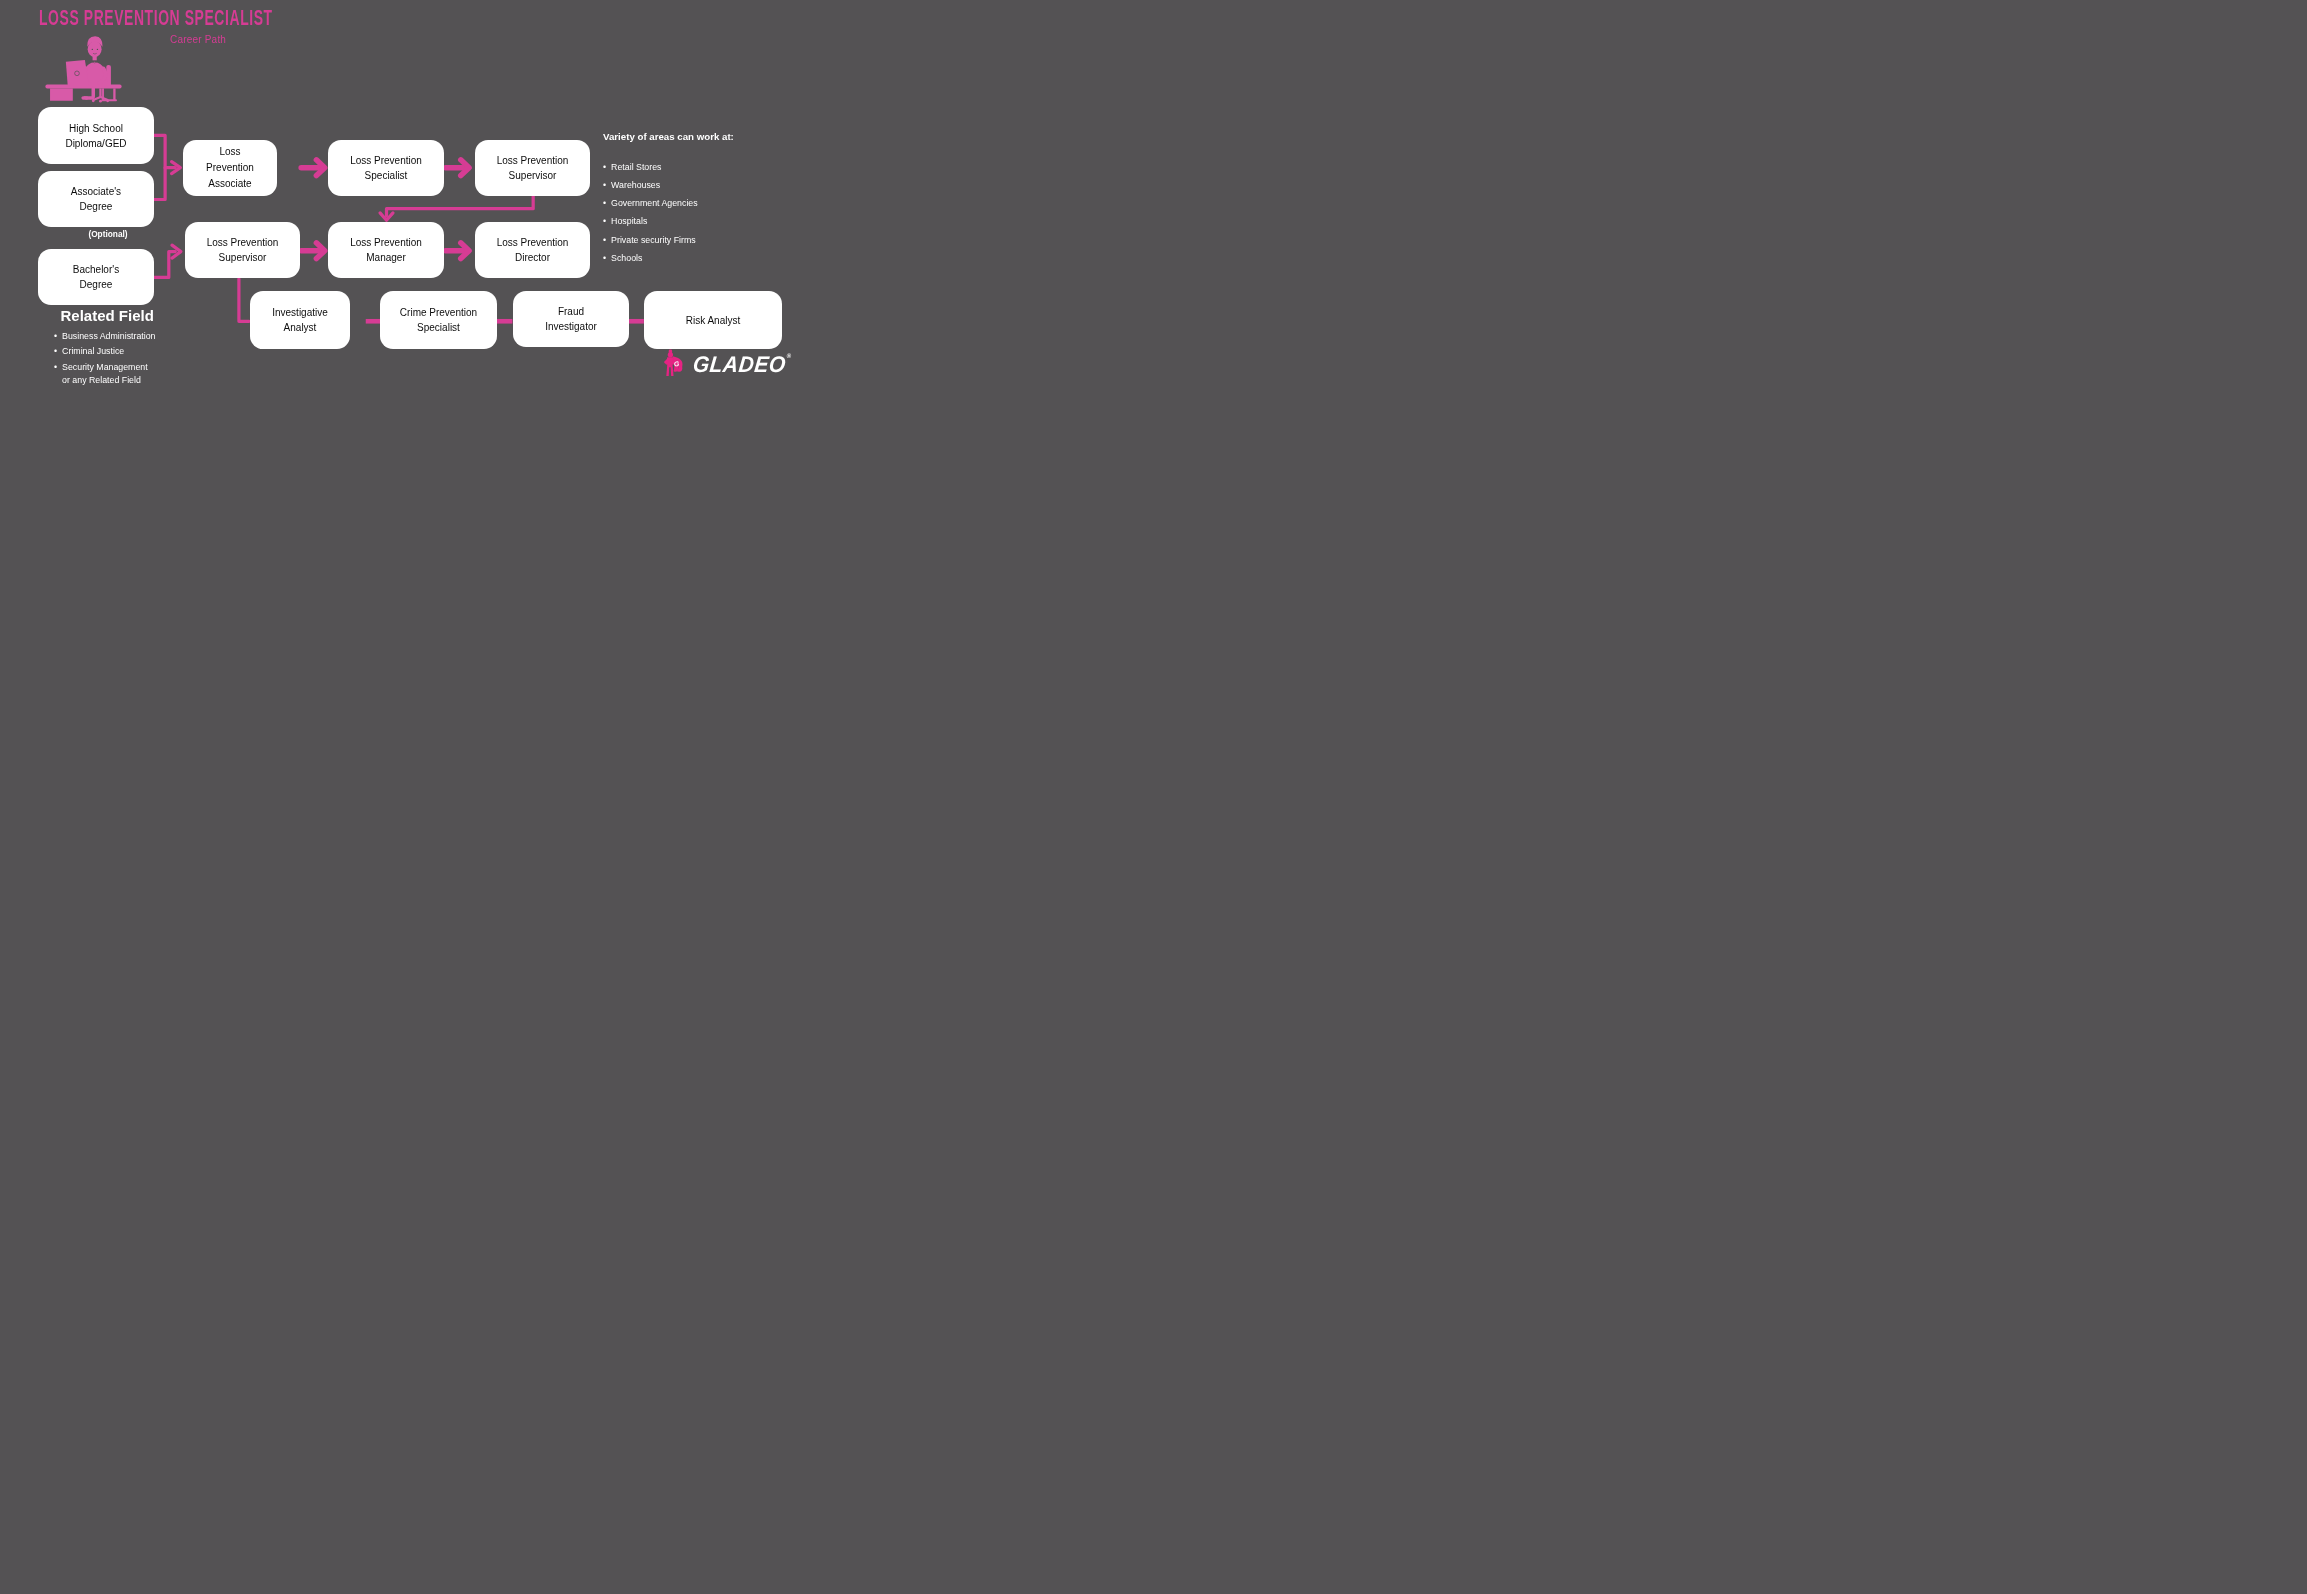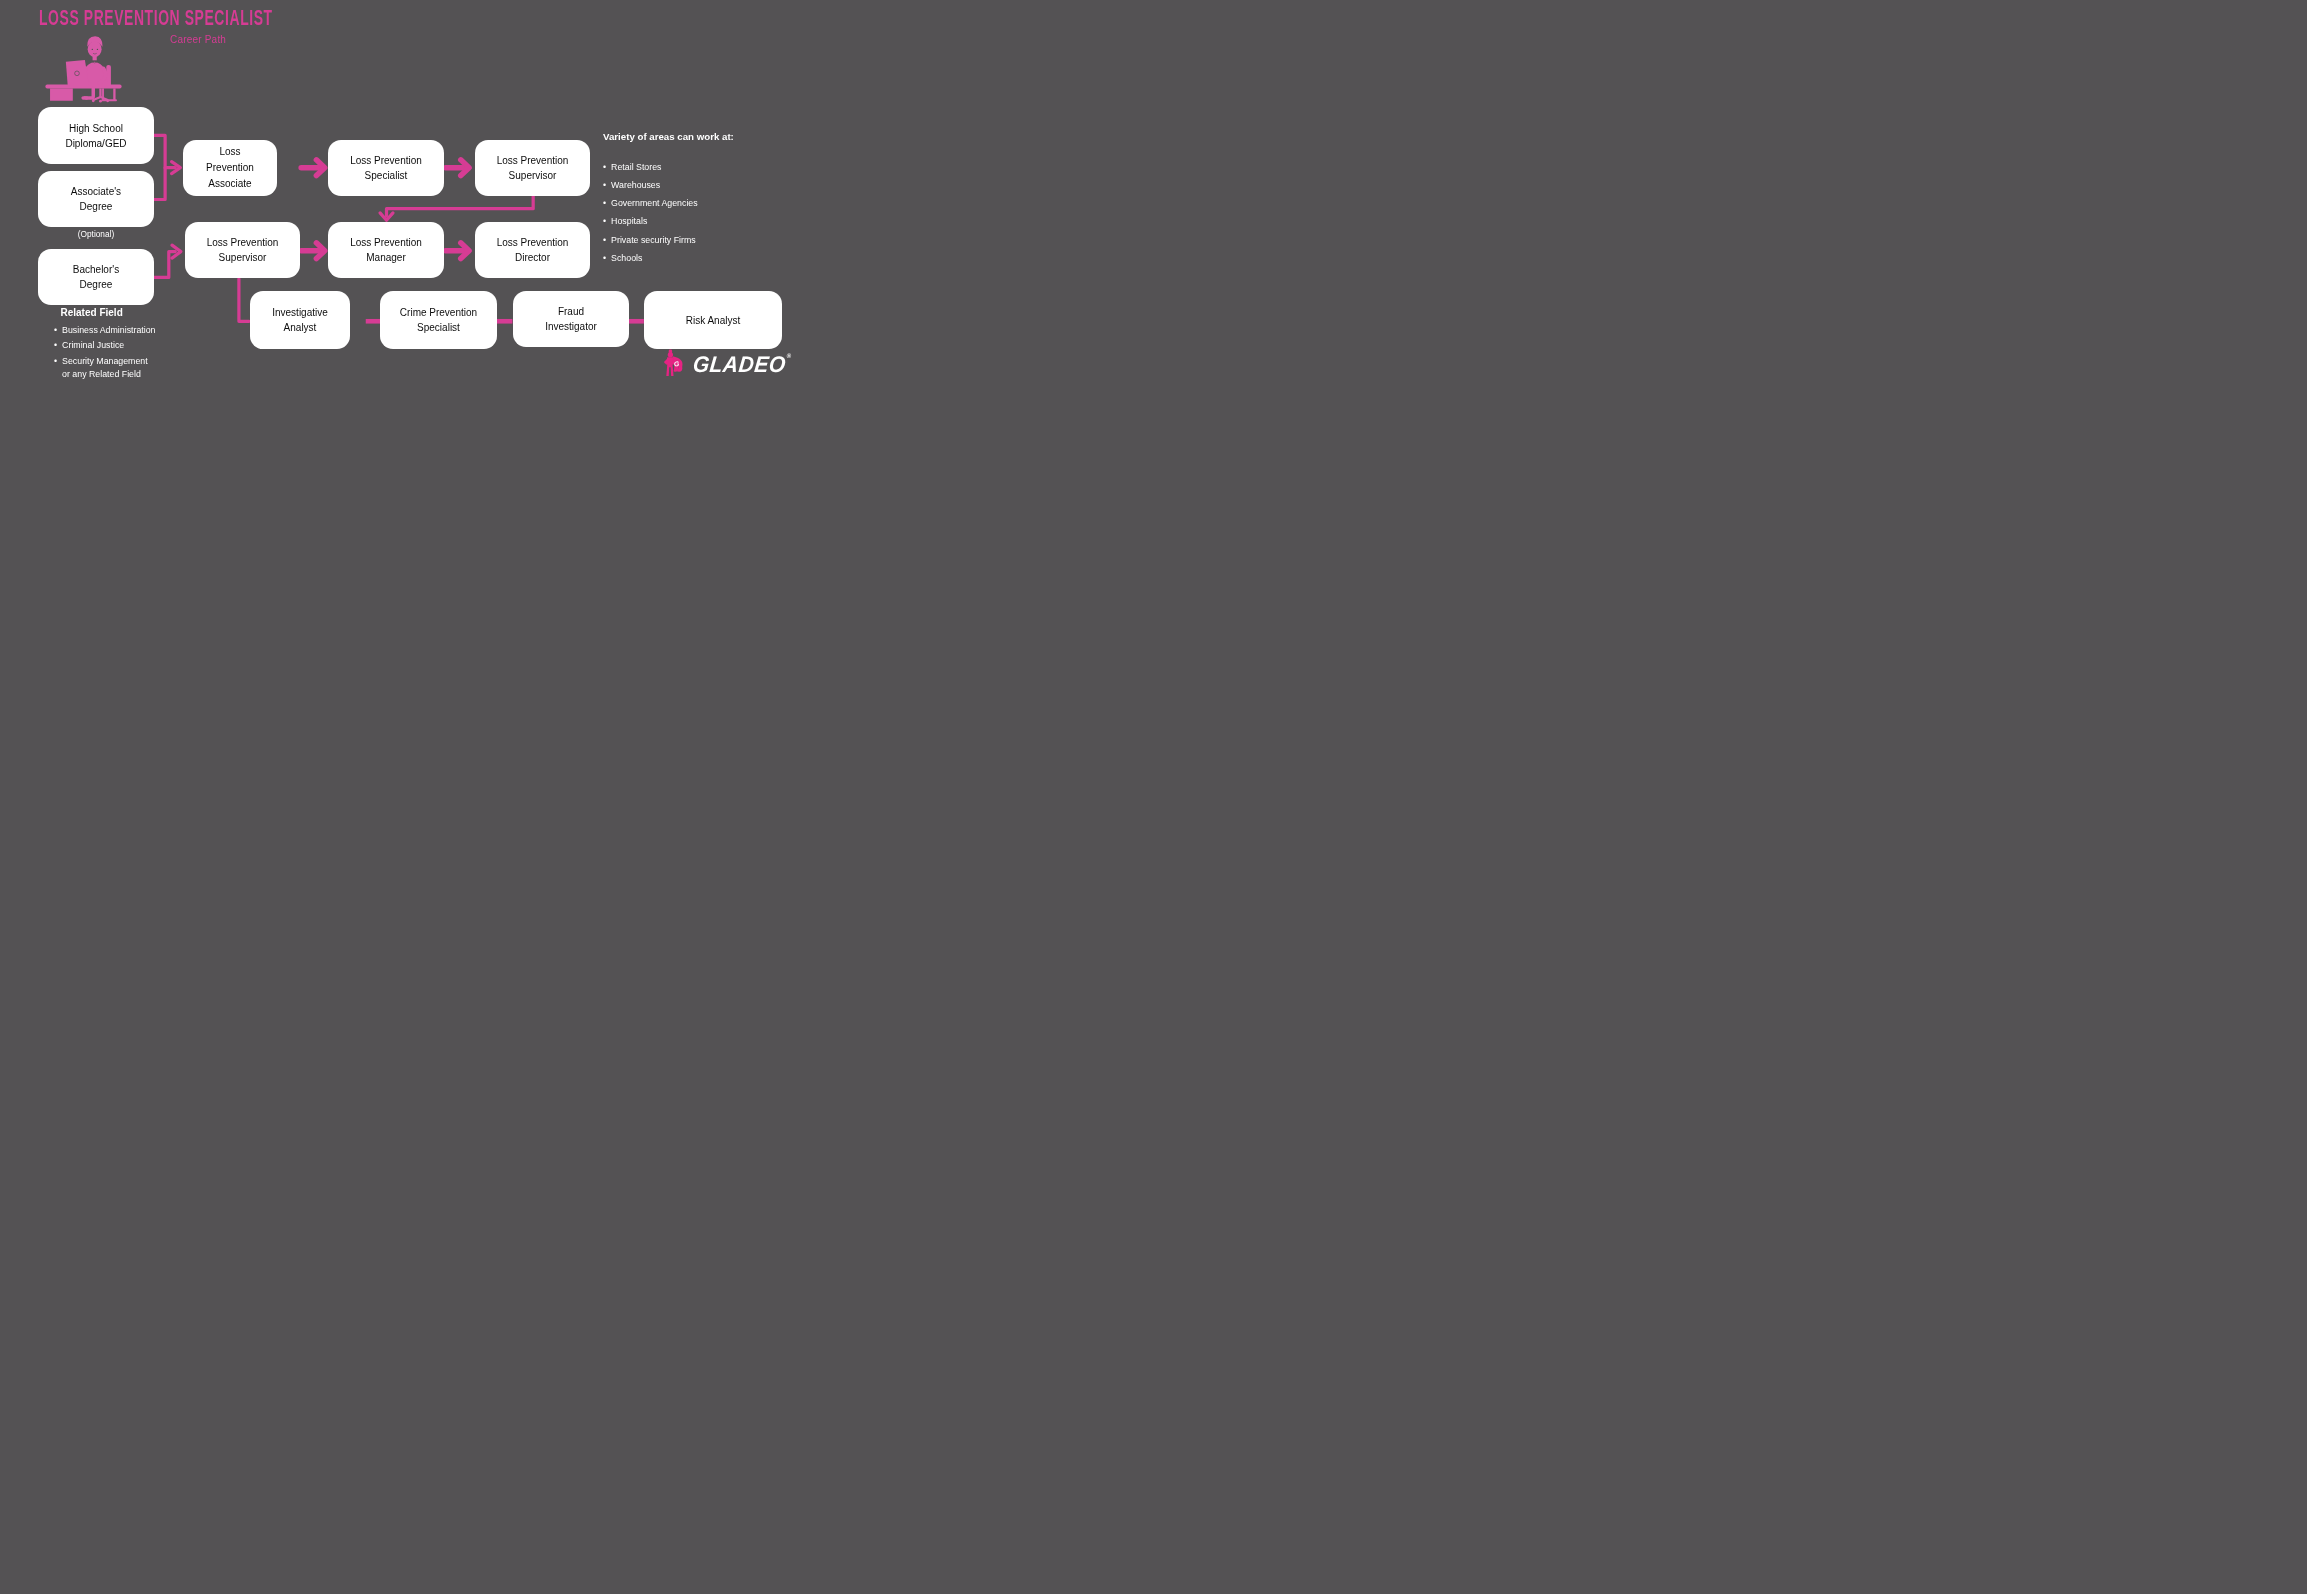--- a/index.html
+++ b/index.html
@@ -34,21 +34,21 @@
     color:var(--box-text);font-size:10px;line-height:1.5;white-space:pre-line;
     z-index:2;
   }
 
   .note{
     position:absolute;color:var(--text-light);font-size:8.3px;text-align:center;z-index:2;
   }
 
   
   .sideblock{position:absolute;color:var(--text-light);z-index:2;}
-  .sideblock h3{font-size:10px;font-weight:700;color:var(--text-light);}
+  .sideblock h3{font-size:15px;font-weight:700;color:var(--text-light);}
   .blist{list-style:none;margin-top:5.5px;}
   .blist li{display:flex;gap:5px;font-size:8.8px;line-height:1.45;margin-bottom:3.2px;}
   .blist li:before{content:"\2022";font-size:8.8px;line-height:1.45;}
   .blist .t{white-space:pre-line;}
   .workblock .blist{margin-top:18.5px;}
   .workblock .blist li{margin-bottom:5.5px;}
   .workblock h3{font-size:9.7px;}
 
   
   .overlay{position:absolute;left:0;top:0;z-index:1;}
@@ -136,21 +136,21 @@
     <path class="c12" d="M653 543 L690 543"></path>
     <path class="c12" d="M686 526 L704 543 L686 560"></path>
     <path class="c12" d="M966 543 L1003 543"></path>
     <path class="c12" d="M999 526 L1017 543 L999 560"></path>
   </svg>
 
   <div class="node" style="left:38px;top:107px;width:116px;height:57px;">High School
 Diploma/GED</div>
   <div class="node" style="left:38px;top:171px;width:116px;height:56px;">Associate's
 Degree</div>
-  <div class="note" style="left:38px;top:229px;width:116px;">(Optional)</div>
+  <div class="note" style="left:50px;top:229px;width:116px;font-weight:bold;">(Optional)</div>
   <div class="node" style="left:38px;top:249px;width:116px;height:56px;">Bachelor's
 Degree</div>
 
   <div class="sideblock" style="left:54px;top:307px;">
     <h3 style="margin-left:6.5px;">Related Field</h3>
     <ul class="blist">
       <li>
           <span class="t">Business Administration</span>
         </li>
       <li>

